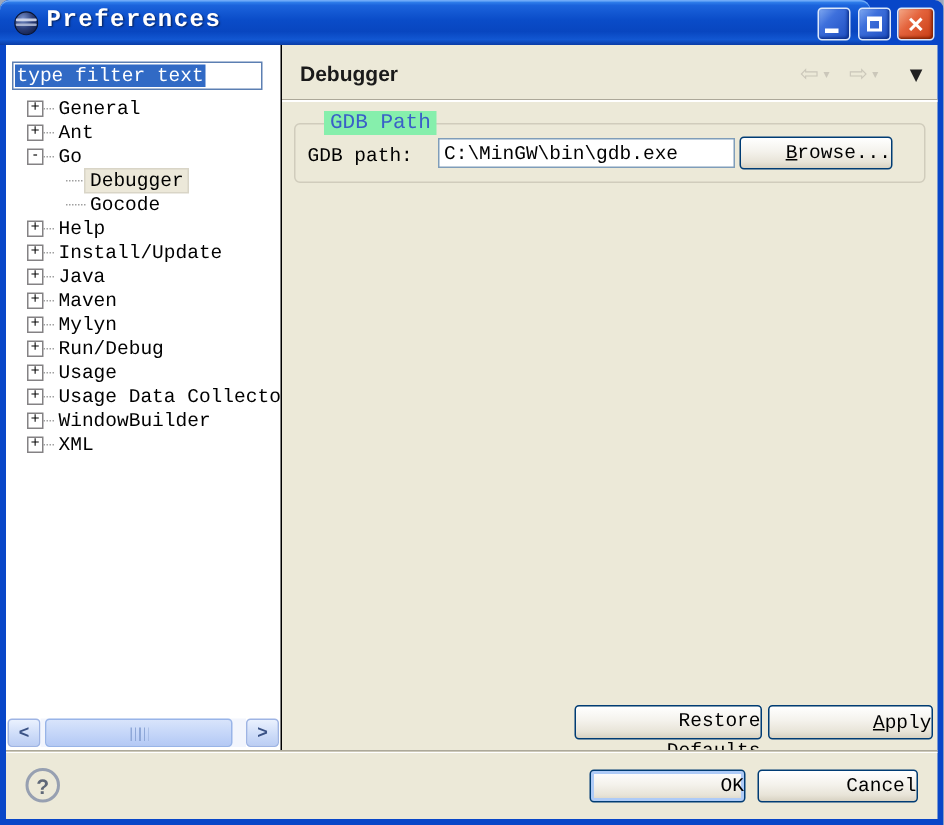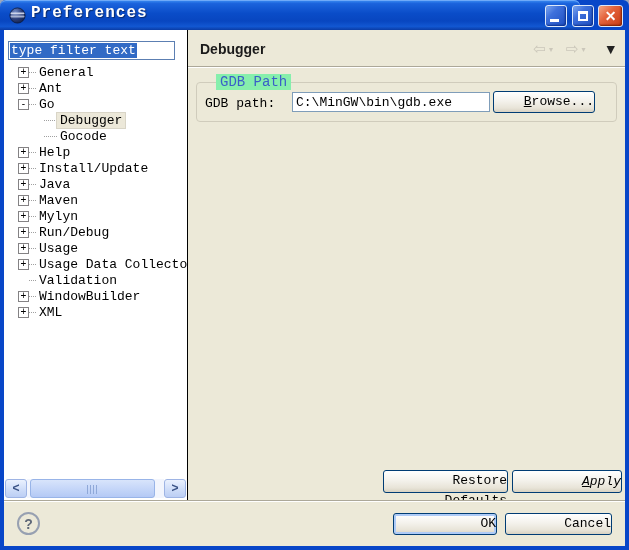--- a/index.html
+++ b/index.html
@@ -125,21 +125,21 @@
   
   .xp-btn{
     position:absolute;height:23px;border:1px solid #003C74;border-radius:3px;
     background:linear-gradient(180deg,#FFFFFF 0%,#F4F2EC 45%,#E8E4D8 80%,#D8D2C2 100%);
     font-family:"Liberation Mono","DejaVu Sans Mono",monospace;font-size:13px;color:#000;
     text-align:right;line-height:20px;cursor:pointer;padding:0;
   }
   .xp-btn u{text-decoration:underline;}
   .btn-browse{left:305px;top:61px;width:102px;height:22px;}
   .btn-restore{left:195px;top:440px;width:125px;}
-  .btn-apply{left:324px;top:440px;width:110px;font-style:italic;}
+  .btn-apply{left:324px;top:440px;width:110px;}
   .btn-ok{left:389px;top:12px;width:104px;height:22px;
     box-shadow:inset 0 0 0 2px #AECBF7;}
   .btn-cancel{left:501px;top:12px;width:107px;height:22px;}
   
   .help-btn{
     position:absolute;left:13px;top:11px;width:23px;height:23px;border-radius:50%;
     border:2px solid #97A0B1;color:#5F6878;font-weight:bold;font-size:14px;
     text-align:center;line-height:20px;cursor:pointer;background:transparent;
     font-family:"Liberation Sans",sans-serif;
   }
@@ -248,26 +248,20 @@
           <span class="tree-label">Usage</span>
         </div>
         <div class="tree-row">
           <span class="sp0"></span>
           <span class="toggle">+</span>
           <span class="twig"></span>
           <span class="tree-label">Usage Data Collector</span>
         </div>
         <div class="tree-row">
           <span class="sp0"></span>
-          <span class="toggle-empty"></span>
-          <span class="twig"></span>
-          <span class="tree-label">Validation</span>
-        </div>
-        <div class="tree-row">
-          <span class="sp0"></span>
           <span class="toggle">+</span>
           <span class="twig"></span>
           <span class="tree-label">WindowBuilder</span>
         </div>
         <div class="tree-row">
           <span class="sp0"></span>
           <span class="toggle">+</span>
           <span class="twig"></span>
           <span class="tree-label">XML</span>
         </div>

